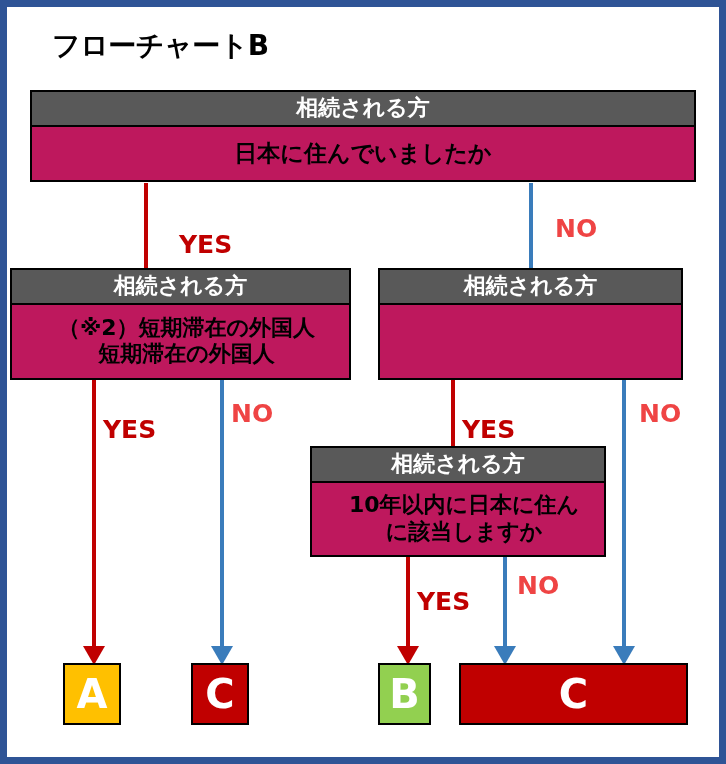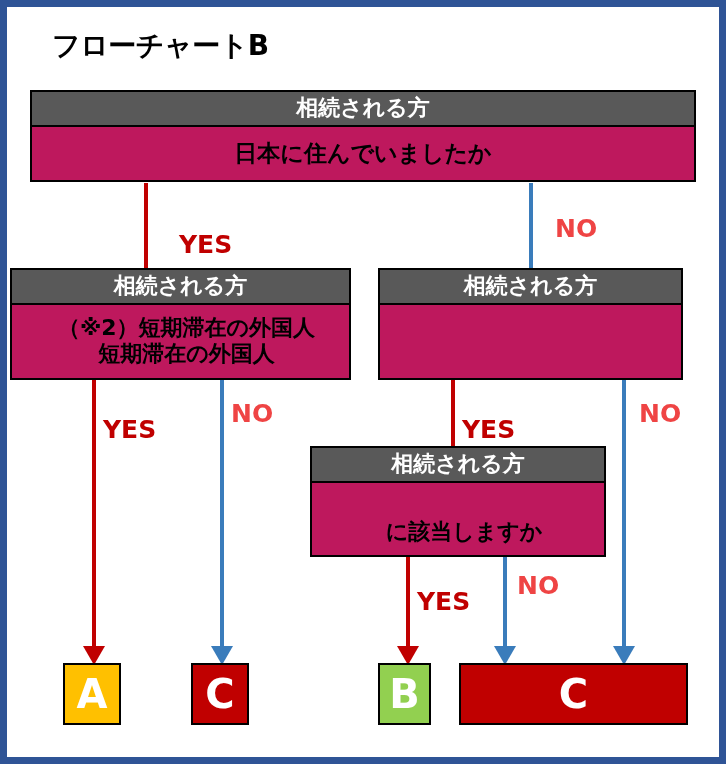--- a/index.html
+++ b/index.html
@@ -159,21 +159,21 @@
     <div class="lbl yes" style="left:455px; top:394px;">YES</div>
 
     <div class="line" style="left:615px; top:373px; height:266px; background:#3A7CBB;"></div>
     <div class="arrow" style="left:606px; top:639px; border-top:19px solid #3A7CBB;"></div>
     <div class="lbl no" style="left:632px; top:394px;">NO</div>
 
     <div class="qbox small" style="left:303px; top:439px; width:296px; height:111px;">
       <div class="hdr">相続される方</div>
       <div class="body">
         <div>
-          <br>
+          <span>10年以内に日本に住ん</span><br>
           <span>に該当しますか</span>
         </div>
       </div>
     </div>
 
     <div class="line" style="left:399px; top:550px; height:89px; background:#C00000;"></div>
     <div class="arrow" style="left:390px; top:639px; border-top:19px solid #C00000;"></div>
     <div class="lbl yes" style="left:410px; top:566px;">YES</div>
 
     <div class="line" style="left:496px; top:550px; height:89px; background:#3A7CBB;"></div>

